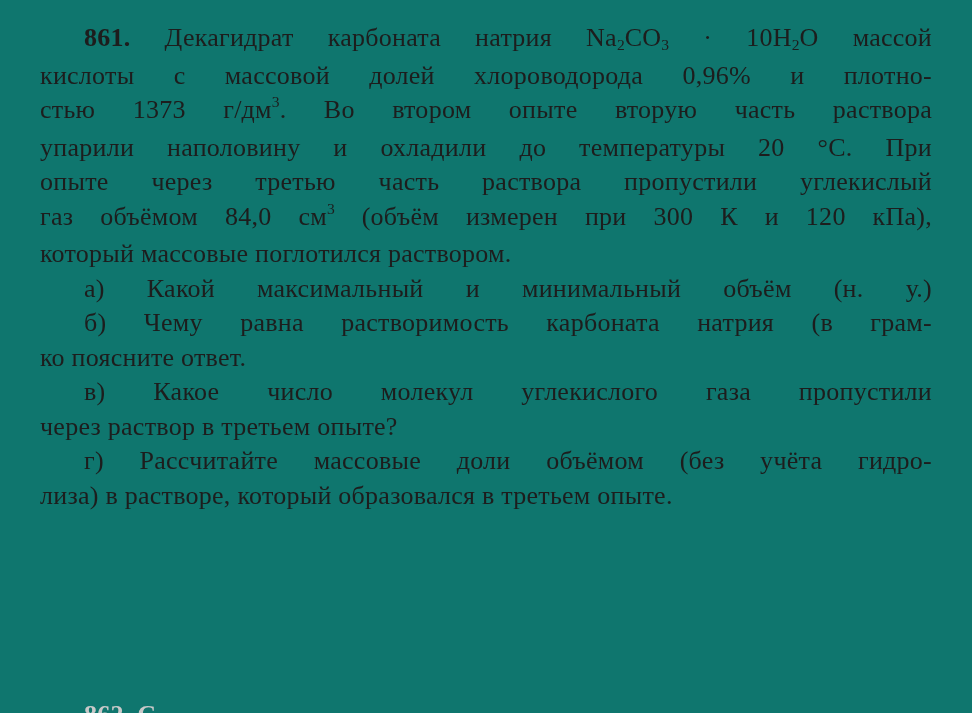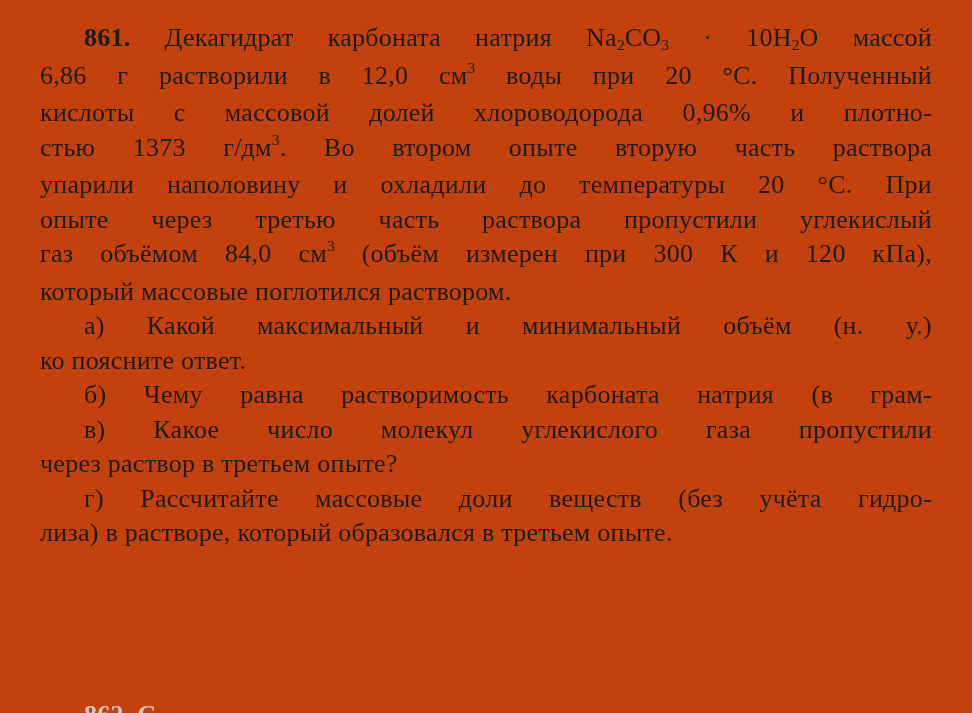--- a/index.html
+++ b/index.html
@@ -7,21 +7,21 @@
     padding: 0;
     width: 972px;
     height: 713px;
     overflow: hidden;
     background: #fcfcfc;
   }
   .page {
     position: relative;
     width: 972px;
     height: 713px;
-    background: #c2410c;
+    background: #0f766e;
     color: #1d1d1d;
     font-family: "Liberation Serif", "DejaVu Serif", serif;
     font-size: 26px;
     line-height: 34.5px;
     letter-spacing: 0.01em;
     box-sizing: border-box;
     padding: 21px 40px 0 40px;
     overflow: hidden;
   }
   .line {
@@ -55,29 +55,28 @@
     color: #c9c9c9;
     width: 860px;
   }
 </style>
 </head>
 <body>
 
 <div class="page">
   <div>
       <div class="line indent just"><span class="bold">861.</span><span> Декагидрат карбоната натрия Na</span><span class="sub">2</span><span>CO</span><span class="sub">3</span><span> · 10H</span><span class="sub">2</span><span>O массой</span></div>
-      <div class="line just"><span>6,86 г растворили в 12,0 см</span><span class="sup">3</span><span> воды при 20 °С. Полученный</span></div>
       <div class="line just"><span>кислоты с массовой долей хлороводорода 0,96% и плотно-</span></div>
       <div class="line just"><span>стью 1373 г/дм</span><span class="sup">3</span><span>. Во втором опыте вторую часть раствора</span></div>
       <div class="line just"><span>упарили наполовину и охладили до температуры 20 °С. При</span></div>
       <div class="line just"><span>опыте через третью часть раствора пропустили углекислый</span></div>
       <div class="line just"><span>газ объёмом 84,0 см</span><span class="sup">3</span><span> (объём измерен при 300 К и 120 кПа),</span></div>
       <div class="line"><span>который массовые поглотился раствором.</span></div>
       <div class="line indent just"><span>а) Какой максимальный и минимальный объём (н. у.)</span></div>
+      <div class="line indent just"><span>б) Чему равна растворимость карбоната натрия (в грам-</span></div>
       <div class="line"><span>ко поясните ответ.</span></div>
-      <div class="line indent just"><span>б) Чему равна растворимость карбоната натрия (в грам-</span></div>
       <div class="line indent just"><span>в) Какое число молекул углекислого газа пропустили</span></div>
       <div class="line"><span>через раствор в третьем опыте?</span></div>
-      <div class="line indent just"><span>г) Рассчитайте массовые доли веществ (без учёта гидро-</span></div>
+      <div class="line indent just"><span>г) Рассчитайте массовые доли объёмом (без учёта гидро-</span></div>
       <div class="line"><span>лиза) в растворе, который образовался в третьем опыте.</span></div>
     </div>
   <div class="next-fragment">862. С</div>
 </div>
 
 </body></html>

